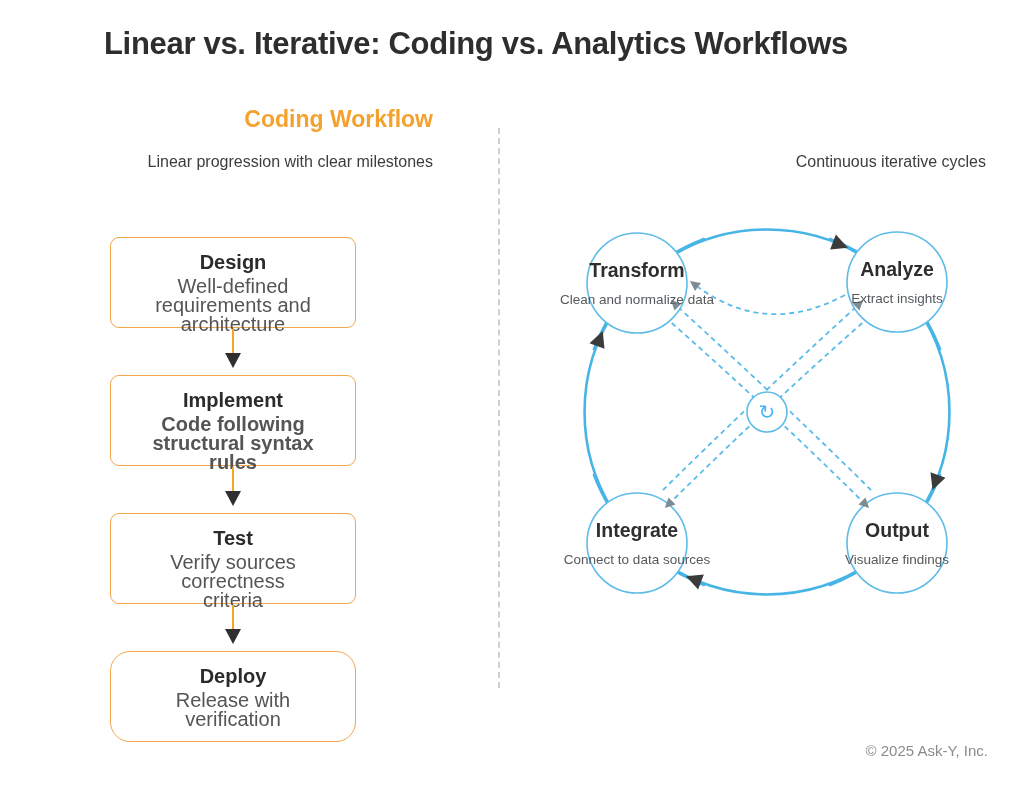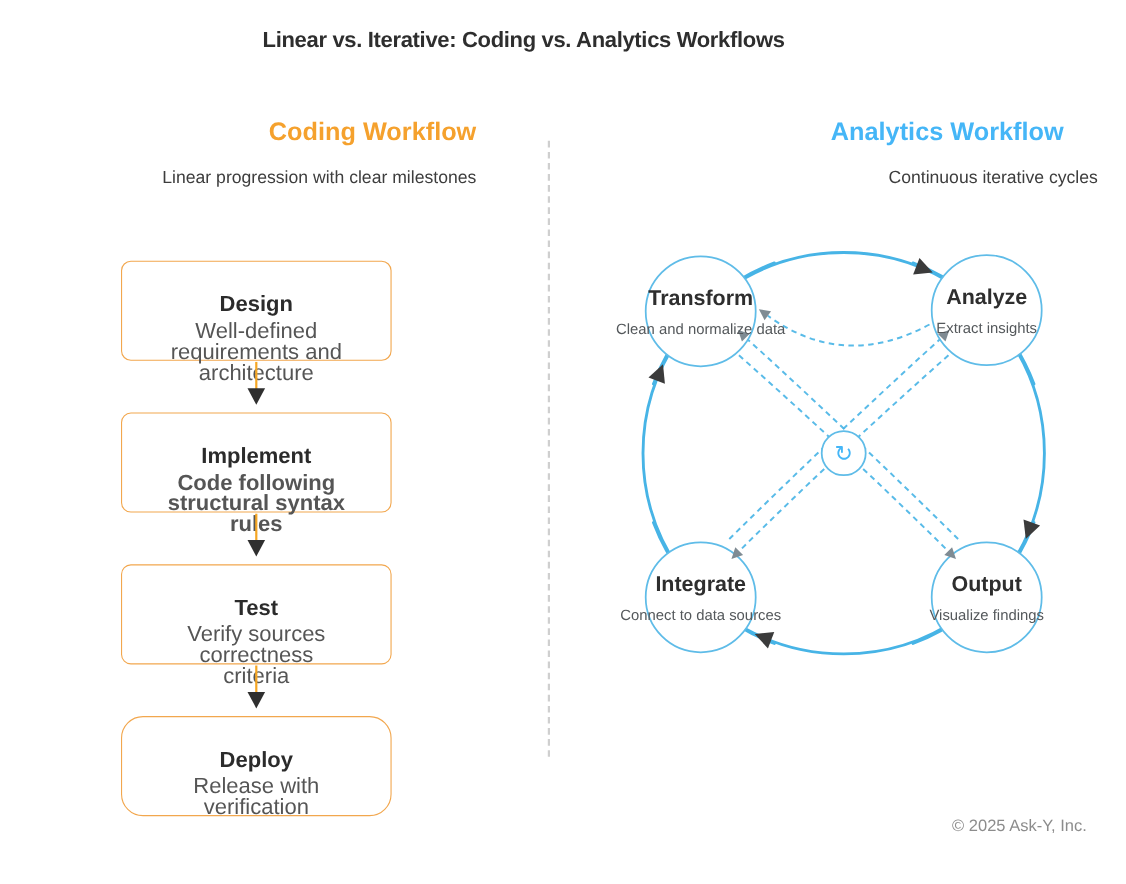--- a/index.html
+++ b/index.html
@@ -1,35 +1,35 @@
 <!DOCTYPE html>
 <html><head>
 <meta charset="utf-8">
 <style>
   html,body{margin:0;padding:0;background:#ffffff;}
   body{font-family:"Liberation Sans", sans-serif; -webkit-font-smoothing:antialiased;}
   .canvas{position:relative;width:1024px;height:804px;background:#ffffff;overflow:hidden;}
 
   .main-title{position:absolute;left:0;top:26px;width:952px;text-align:center;
-    font-size:20px;font-weight:700;color:#2e2e2e;letter-spacing:-0.3px;}
+    font-size:31px;font-weight:700;color:#2e2e2e;letter-spacing:-0.3px;}
 
   .col-heading{position:absolute;width:400px;text-align:right;font-size:23px;font-weight:700;}
   .coding-heading{left:33px;top:106px;color:#F5A12D;}
   .analytics-heading{left:567px;top:106px;color:#45B6F7;}
   .col-subtitle{position:absolute;width:400px;text-align:right;font-size:16px;color:#3d3d3d;}
   .coding-subtitle{left:33px;top:153px;}
-  .analytics-subtitle{left:598px;top:153px;}
+  .analytics-subtitle{left:586px;top:153px;}
 
   .divider{position:absolute;left:498px;top:128px;height:560px;width:0;
     border-left:2px dashed #cfcfcf;}
 
   
   .step{position:absolute;left:110px;width:246px;height:91px;box-sizing:border-box;
     border:1.5px solid #F2A74E;border-radius:9px;background:#ffffff;text-align:center;
-    padding-top:26px;}
+    padding-top:11px;}
   .step-title{font-size:20px;font-weight:700;color:#2b2b2b;line-height:26px;}
   .step-desc{font-size:20px;color:#555555;line-height:19px;margin:2px auto 0 auto;}
   .step-1{top:237px;} .step-2{top:375px;} .step-3{top:513px;} .step-4{top:651px;border-radius:20px;}
   .step-1 .step-desc{max-width:190px;}
   .step-2 .step-desc{max-width:165px;font-weight:bold;}
   .step-3 .step-desc{max-width:155px;}
   .step-4 .step-desc{max-width:120px;}
 
   .flow-stem{position:absolute;left:232px;width:2px;height:25px;background:#F5A623;}
   .stem-1{top:329px;} .stem-2{top:467px;} .stem-3{top:605px;}
@@ -55,21 +55,20 @@
 </style>
 </head>
 <body>
 
 <div class="canvas">
 
   <div class="main-title">Linear vs. Iterative: Coding vs. Analytics Workflows</div>
 
   <div class="col-heading coding-heading">Coding Workflow</div>
   <div class="col-subtitle coding-subtitle">Linear progression with clear milestones</div>
-  <div class="col-heading analytics-heading">Analytics Workflow</div>
   <div class="col-subtitle analytics-subtitle">Continuous iterative cycles</div>
 
   <div class="divider"></div>
 
   <div class="step step-1">
     <div class="step-title">Design</div>
     <div class="step-desc">Well-defined requirements and architecture</div>
   </div>
   <div class="flow-stem stem-1"></div>
   <div class="flow-head head-1"></div>

